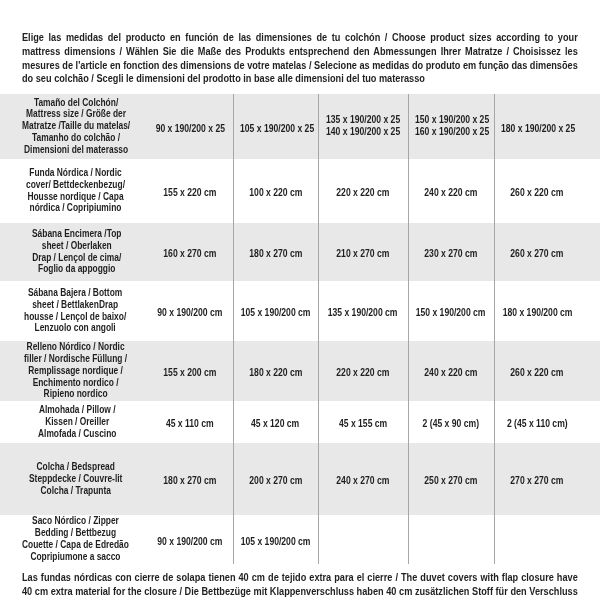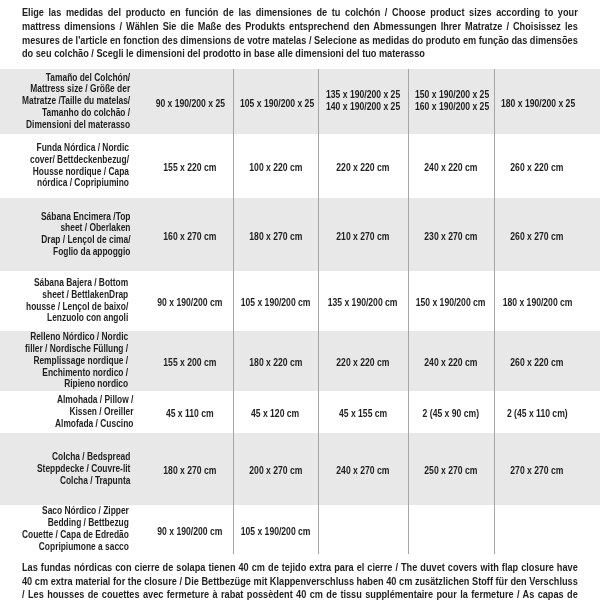--- a/index.html
+++ b/index.html
@@ -8,40 +8,40 @@
     background:var(--page_bg,#ffffff);
     font-family:"Liberation Sans", sans-serif;
     color:var(--text,#1f1f1f);
   }
   .pad { padding:0 22px; }
   p.blurb {
     margin:0; font-weight:bold; font-size:10.8px; line-height:1.28;
     text-align:justify; color:var(--text,#1f1f1f);
   }
   .squeeze { transform:scaleX(0.85); transform-origin:0 0; width:117.6%; }
-  .intro-wrap { margin-top:6px; }
+  .intro-wrap { margin-top:31px; }
   .foot-wrap { margin-top:7px; }
 
   table.size-table {
     border-collapse:collapse; table-layout:fixed;
     width:600px; margin-top:8px;
   }
   col.c-lbl { width:148px; }
   col.c2 { width:85px; } col.c3 { width:85px; }
   col.c4 { width:90px; } col.c5 { width:86px; }
   col.c6 { width:106px; }
 
   tr.stripe { background:var(--stripe,#e8e8e8); }
   tr.plain  { background:var(--page_bg,#ffffff); }
-  tr.r1 { height:65px; } tr.r2 { height:64px; } tr.r3 { height:73px; }
+  tr.r1 { height:65px; } tr.r2 { height:64px; } tr.r3 { height:58px; }
   tr.r4 { height:60px;border-radius:21px; } tr.r5 { height:56px;text-decoration:underline; } tr.r6 { height:42px; }
   tr.r7 { height:72px; } tr.r8 { height:48px; }
 
   th.lbl, td.val { padding:0; vertical-align:middle; font-weight:bold; }
-  th.lbl { text-align:right; padding-left:22px; }
+  th.lbl { text-align:center; padding-left:22px; }
   td.val { text-align:center; }
   td.val.b { border-left:1px solid var(--divider,#a6a6a6); }
   td.val.last { padding-right:20px;text-align:center; }
 
   .cx {
     display:inline-block; white-space:pre;
     font-size:10px; line-height:11.8px; font-weight:bold;
   }
   th.lbl .cx { transform:scaleX(0.84); transform-origin:0 50%; }
   td.val .cx { transform:scaleX(0.86); transform-origin:50% 50%; }

